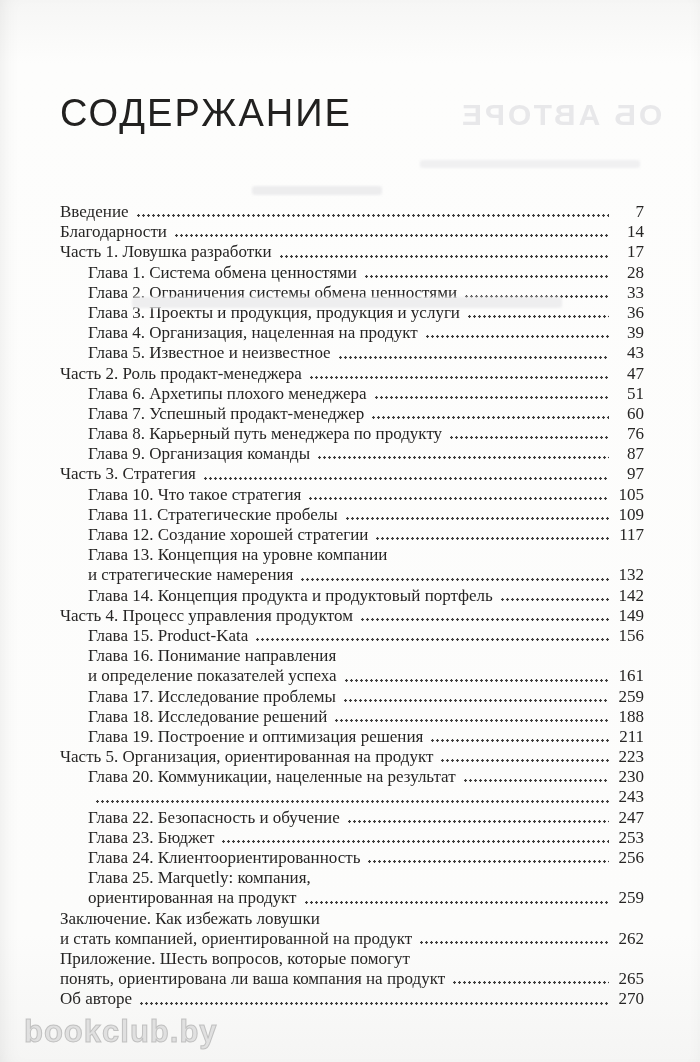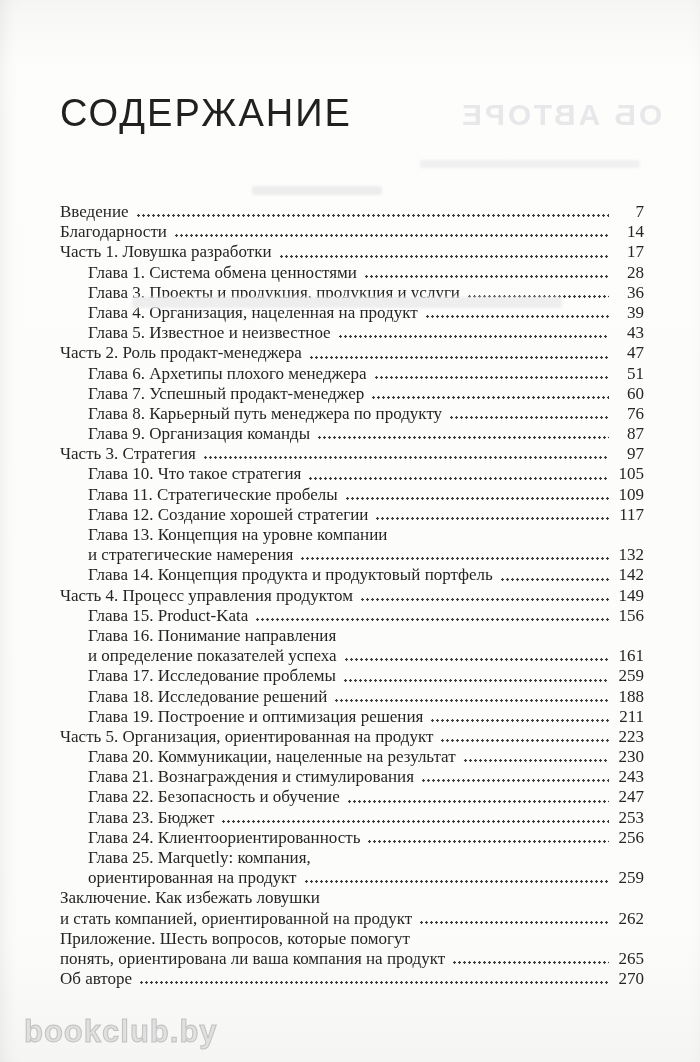--- a/index.html
+++ b/index.html
@@ -126,20 +126,27 @@
       </div>
       <div class="entry">
         <div class="line indent">
           <span class="txt">Глава 1. Система обмена ценностями</span>
           <span class="leader"></span>
           <span class="pg">28</span>
         </div>
       </div>
       <div class="entry">
         <div class="line indent">
+          <span class="txt">Глава 2. Ограничения системы обмена ценностями</span>
+          <span class="leader"></span>
+          <span class="pg">33</span>
+        </div>
+      </div>
+      <div class="entry">
+        <div class="line indent">
           <span class="txt">Глава 3. Проекты и продукция, продукция и услуги</span>
           <span class="leader"></span>
           <span class="pg">36</span>
         </div>
       </div>
       <div class="entry">
         <div class="line indent">
           <span class="txt">Глава 4. Организация, нацеленная на продукт</span>
           <span class="leader"></span>
           <span class="pg">39</span>
@@ -286,21 +293,20 @@
       </div>
       <div class="entry">
         <div class="line indent">
           <span class="txt">Глава 20. Коммуникации, нацеленные на результат</span>
           <span class="leader"></span>
           <span class="pg">230</span>
         </div>
       </div>
       <div class="entry">
         <div class="line indent">
-          <span class="txt">Глава 21. Вознаграждения и стимулирования</span>
           <span class="leader"></span>
           <span class="pg">243</span>
         </div>
       </div>
       <div class="entry">
         <div class="line indent">
           <span class="txt">Глава 22. Безопасность и обучение</span>
           <span class="leader"></span>
           <span class="pg">247</span>
         </div>

